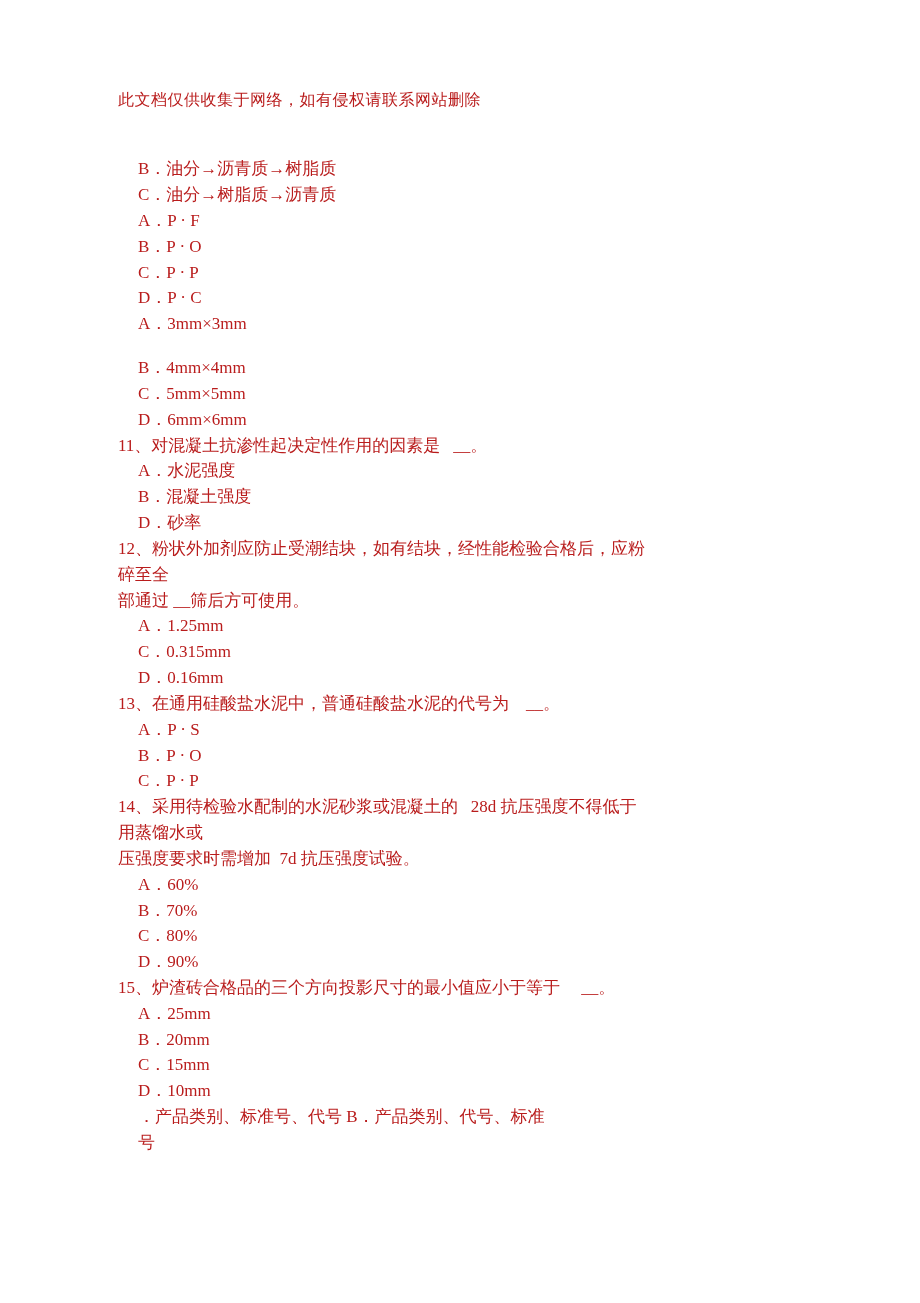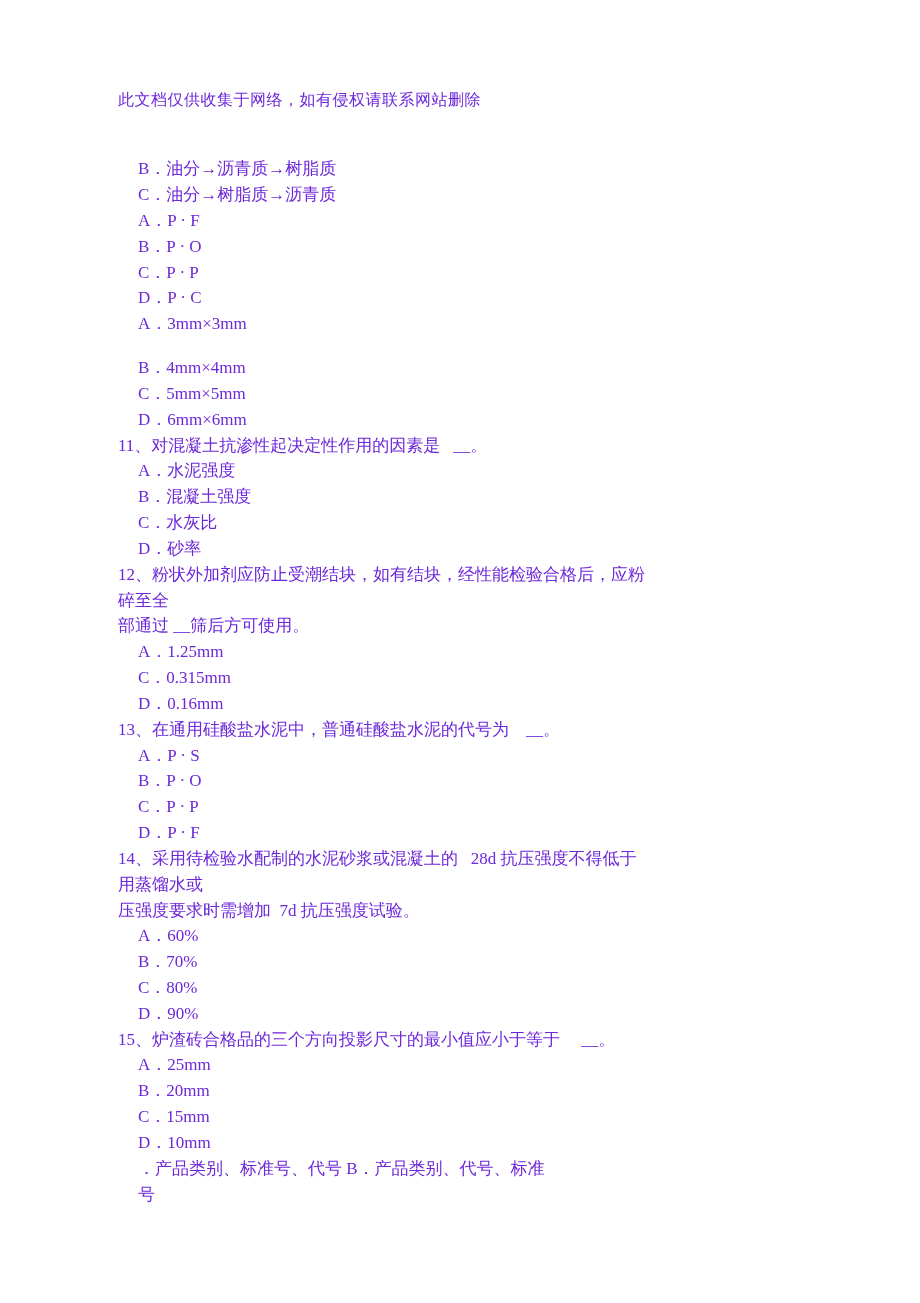--- a/index.html
+++ b/index.html
@@ -6,21 +6,21 @@
     margin: 0;
     padding: 0;
     background: #fff;
     font-family: "SimSun", "宋体", serif;
   }
   .page {
     width: 760px;
     height: 1303px;
     box-sizing: border-box;
     padding: 88px 110px 0 118px;
-    color: #6d28d9;
+    color: #b91c1c;
     font-size: 17px;
     line-height: 1.52;
   }
   .header-note {
     font-size: 16px;
     margin-bottom: 44px;
     letter-spacing: 0.5px;
   }
   .opt {
     padding-left: 20px;
@@ -55,36 +55,34 @@
   <div class="gap"></div>
   <div class="opt">B．4mm×4mm</div>
   <div class="opt">C．5mm×5mm</div>
   <div class="opt">D．6mm×6mm</div>
 
   <div class="q">
     <span>11、对混凝土抗渗性起决定性作用的因素是</span>&nbsp;&nbsp;&nbsp;<span class="blank">__。</span>
   </div>
   <div class="opt">A．水泥强度</div>
   <div class="opt">B．混凝土强度</div>
-  <div class="opt">C．水灰比</div>
   <div class="opt">D．砂率</div>
 
   <div class="q">12、粉状外加剂应防止受潮结块，如有结块，经性能检验合格后，应粉碎至全</div>
   <div class="q">部通过 __筛后方可使用。</div>
   <div class="opt">A．1.25mm</div>
   <div class="opt">C．0.315mm</div>
   <div class="opt">D．0.16mm</div>
 
   <div class="q">
     <span>13、在通用硅酸盐水泥中，普通硅酸盐水泥的代号为</span>&nbsp;&nbsp;&nbsp;&nbsp;<span class="blank">__。</span>
   </div>
   <div class="opt">A．P · S</div>
   <div class="opt">B．P · O</div>
   <div class="opt">C．P · P</div>
-  <div class="opt">D．P · F</div>
 
   <div class="q">
     <span>14、采用待检验水配制的水泥砂浆或混凝土的</span>&nbsp;&nbsp;&nbsp;<span>28d 抗压强度不得低于用蒸馏水或</span>
   </div>
   <div class="q">
     <span>压强度要求时需增加</span>&nbsp;&nbsp;<span>7d 抗压强度试验。</span>
   </div>
   <div class="opt">A．60%</div>
   <div class="opt">B．70%</div>
   <div class="opt">C．80%</div>

